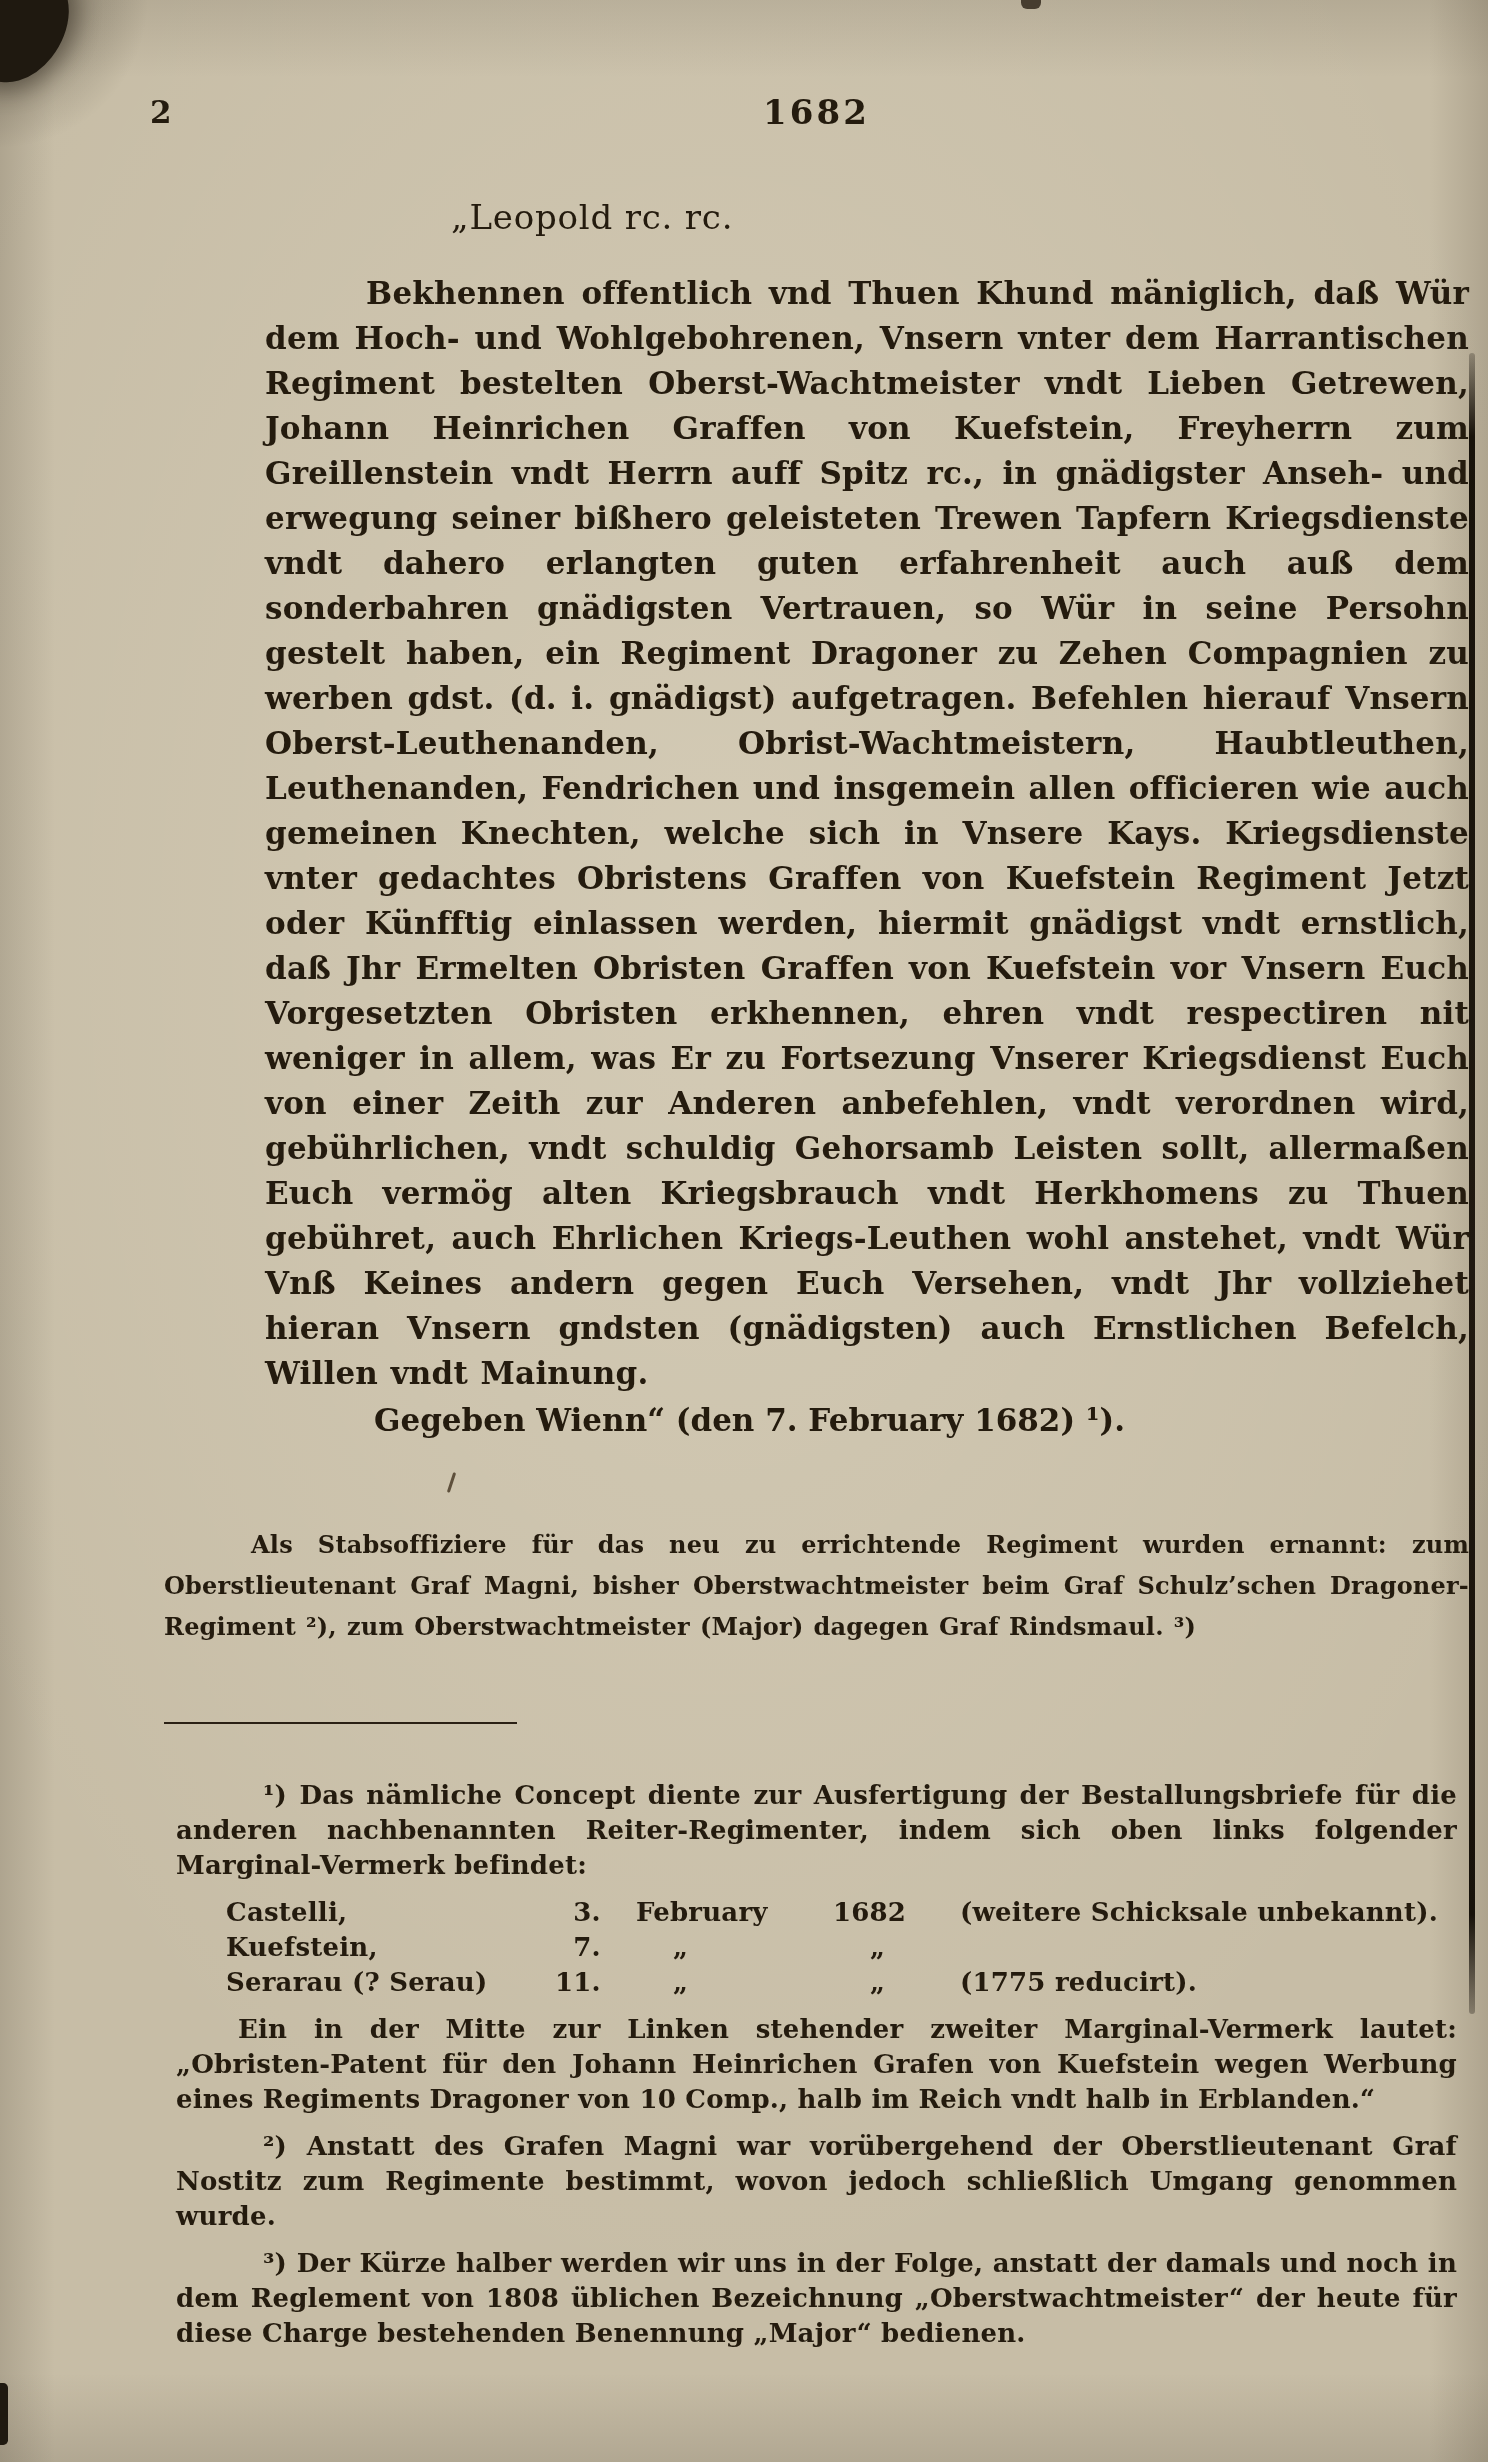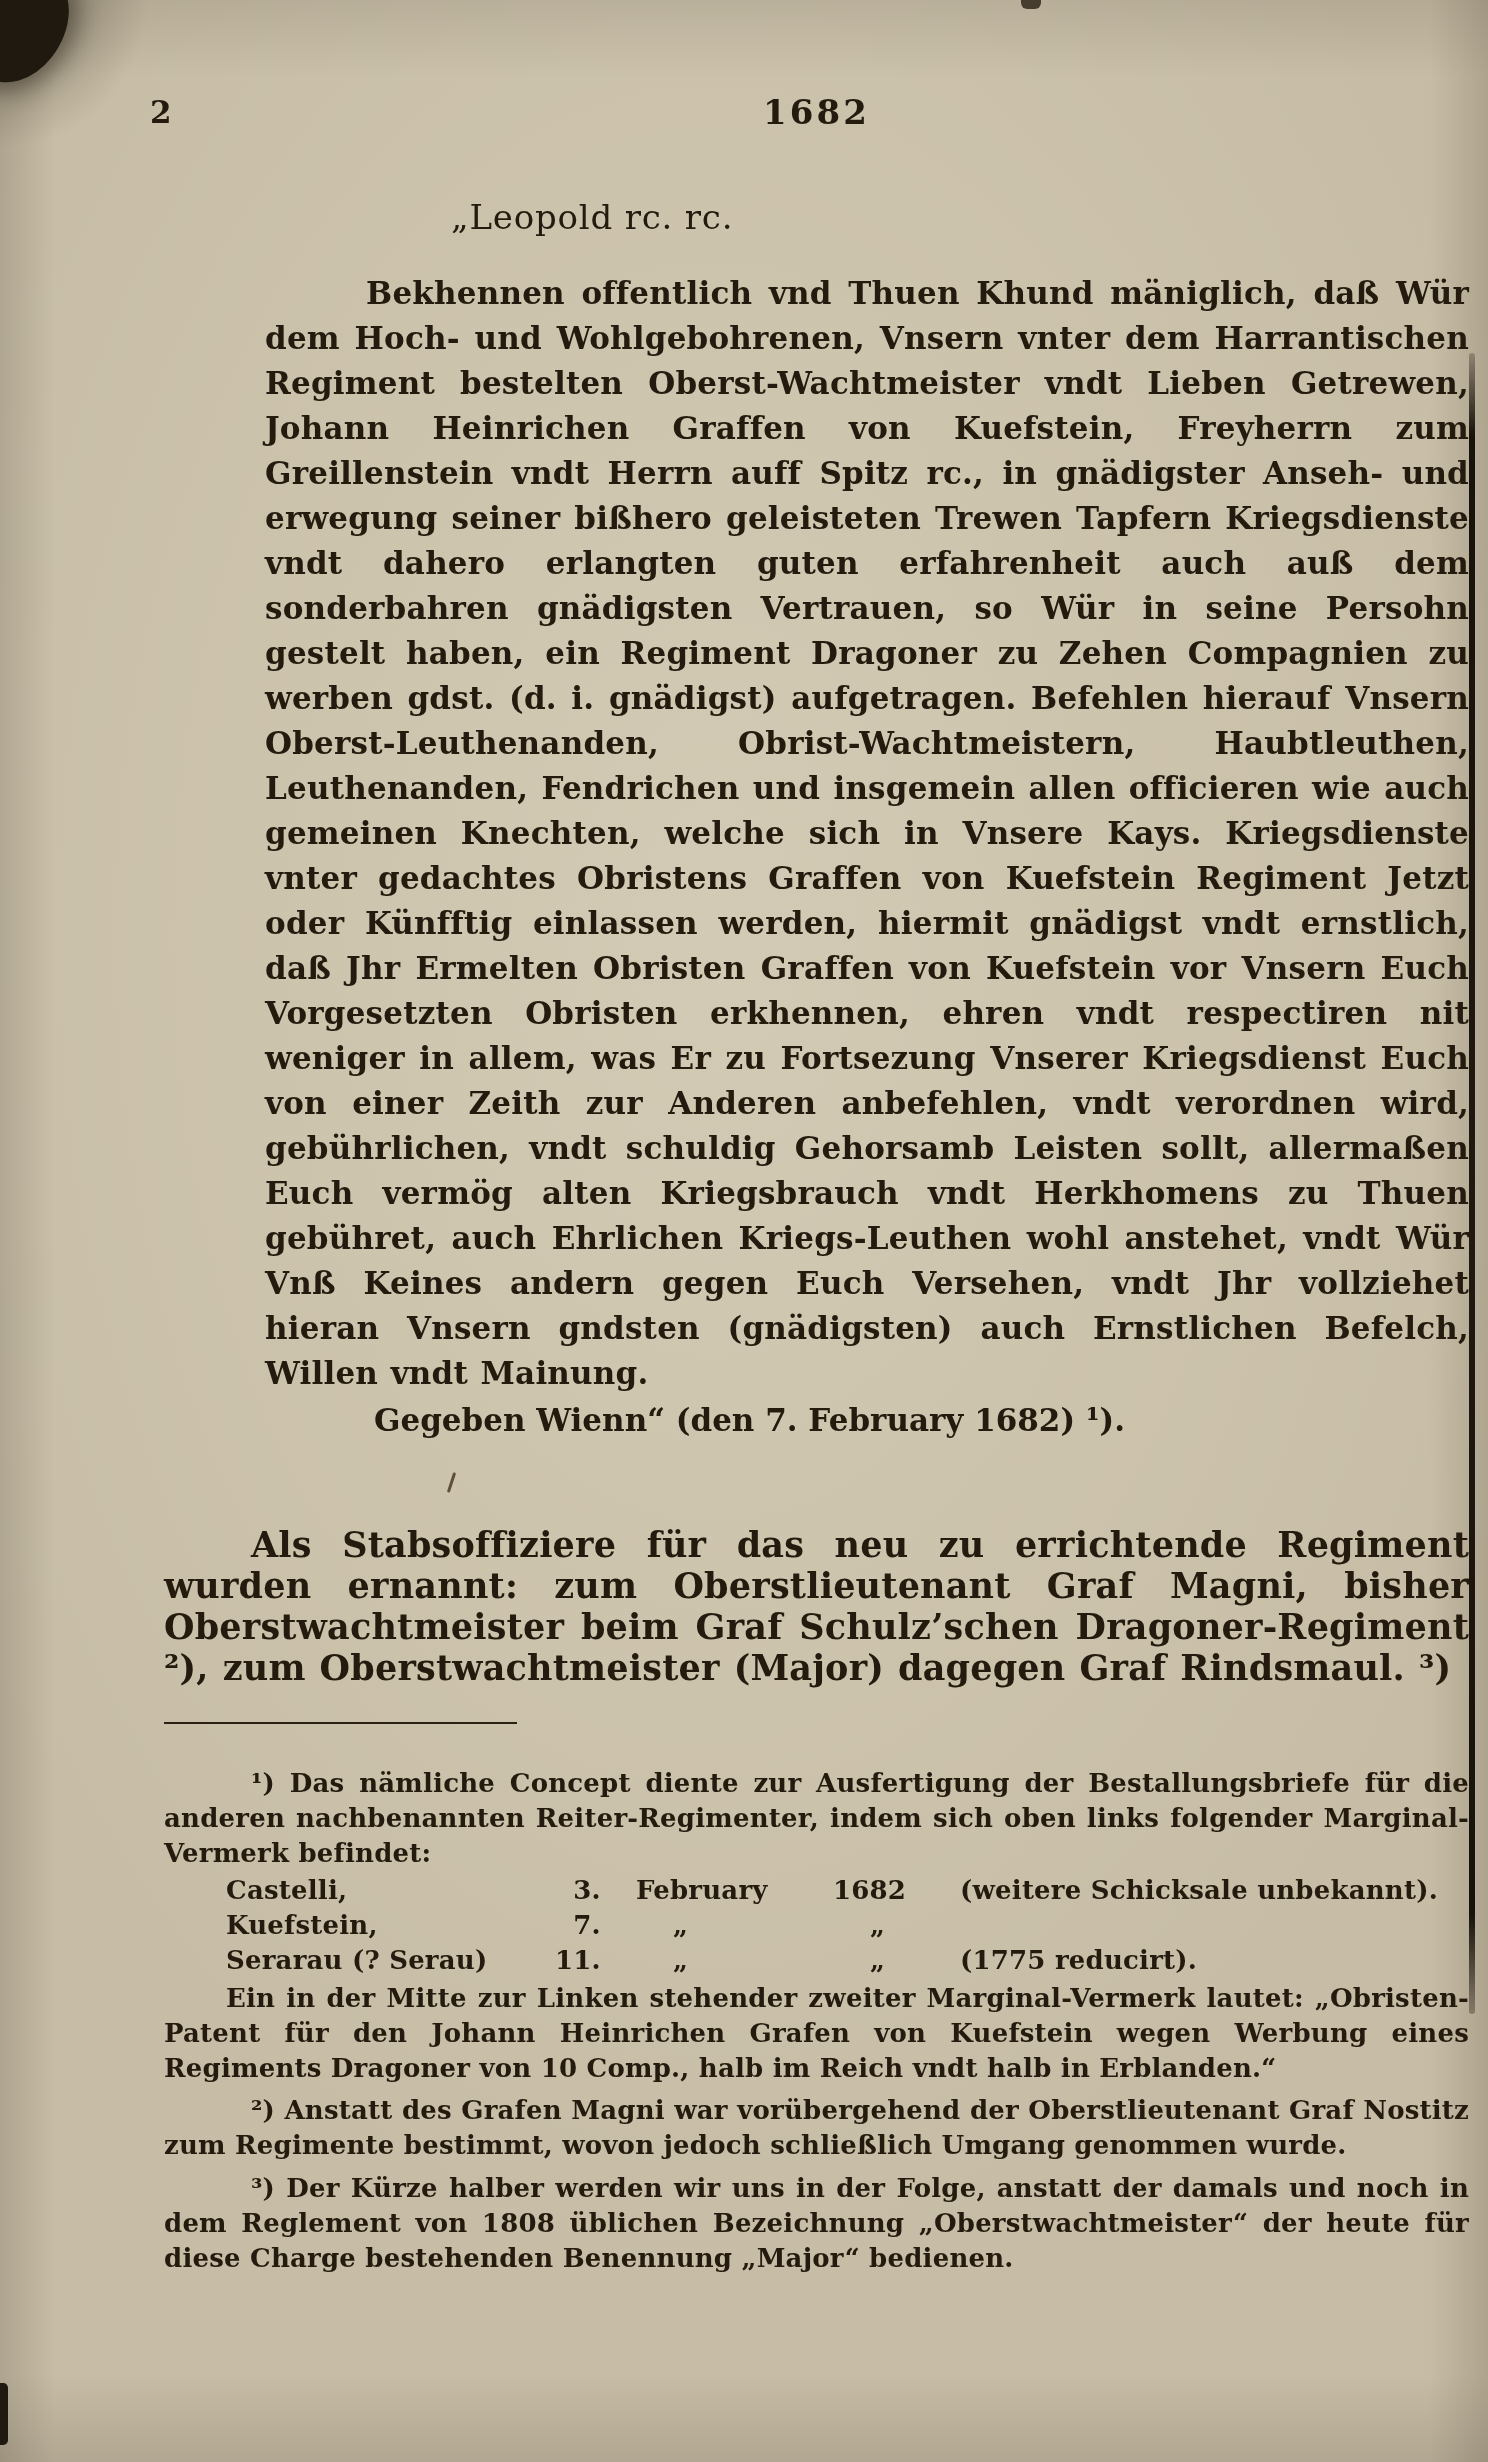--- a/index.html
+++ b/index.html
@@ -47,31 +47,31 @@
   .patent-title { font-size: 34px; font-weight: 400; margin: 0 0 0 287px; letter-spacing: 0.8px; }
   .patent-body {
     margin: 34px 0 0 101px;
     font-size: 31px; line-height: 45px; font-weight: 700;
     text-align: justify; text-indent: 101px; letter-spacing: 0.2px; word-spacing: 1.6px;
   }
   .patent-dateline { margin: 1.6px 0 0 101px; font-size: 31px; line-height: 45px; font-weight: 700; text-indent: 109px; }
 
   .main-para {
     position: absolute; top: 1524px; left: 164px; width: 1305px;
-    font-size: 35px; line-height: 41px; font-weight: 700;
+    font-size: 24px; line-height: 41px; font-weight: 700;
     text-align: justify; text-indent: 87px; letter-spacing: 0.2px; word-spacing: 1.6px; margin: 0;
   }
 
   .fn-rule { position: absolute; top: 1722px; left: 164px; width: 353px; height: 2.3px; background: #2a2014; }
 
   .footnotes {
     position: absolute; top: 1766px; left: 164px; width: 1305px;
     font-size: 26px; line-height: 35px; font-weight: 700; letter-spacing: 0.2px;
   }
-  .fn { margin: 0; text-align: justify; text-indent: 87px; }
+  .fn { margin: 12px; text-align: justify; text-indent: 87px; }
   .fn-cont { text-indent: 62px; }
   .fn-sep { margin-top: 7.8px; }
   .fn-table { margin: 2.3px 0 2.3px 62px; }
   .fn-row { display: grid; grid-template-columns: 297px 55px 168px 98px auto; gap: 29px; }
   .c-num { text-align: right; padding-right: 6.2px; }
   .ditto { padding-left: 37px; }
 </style>
 </head>
 <body>
 

